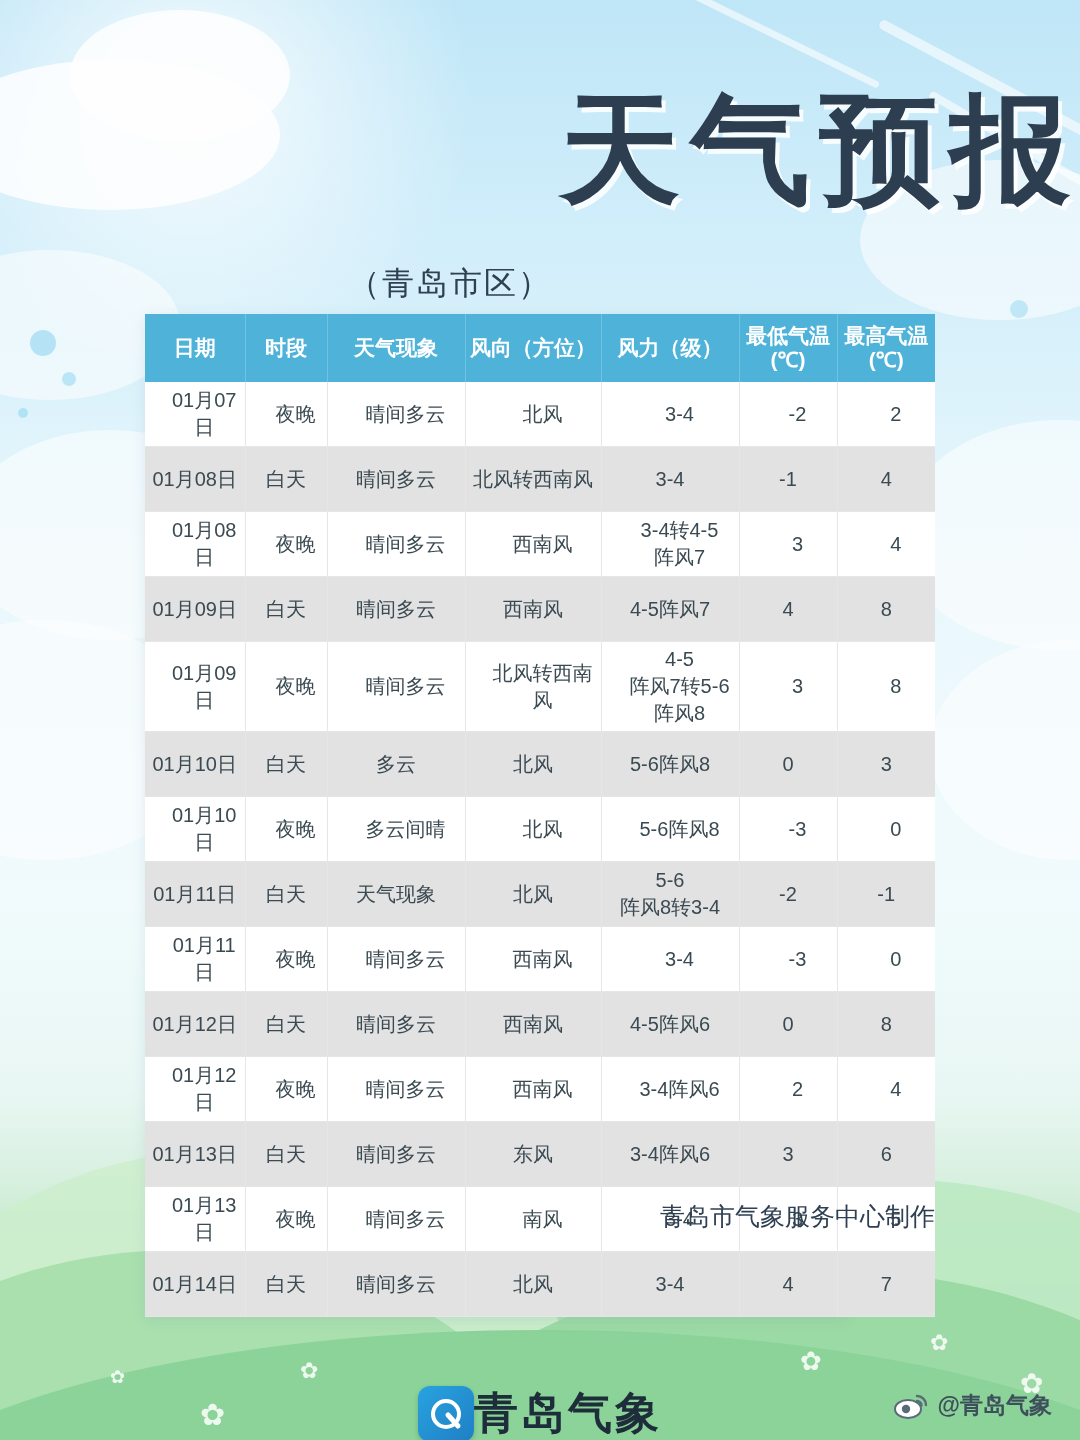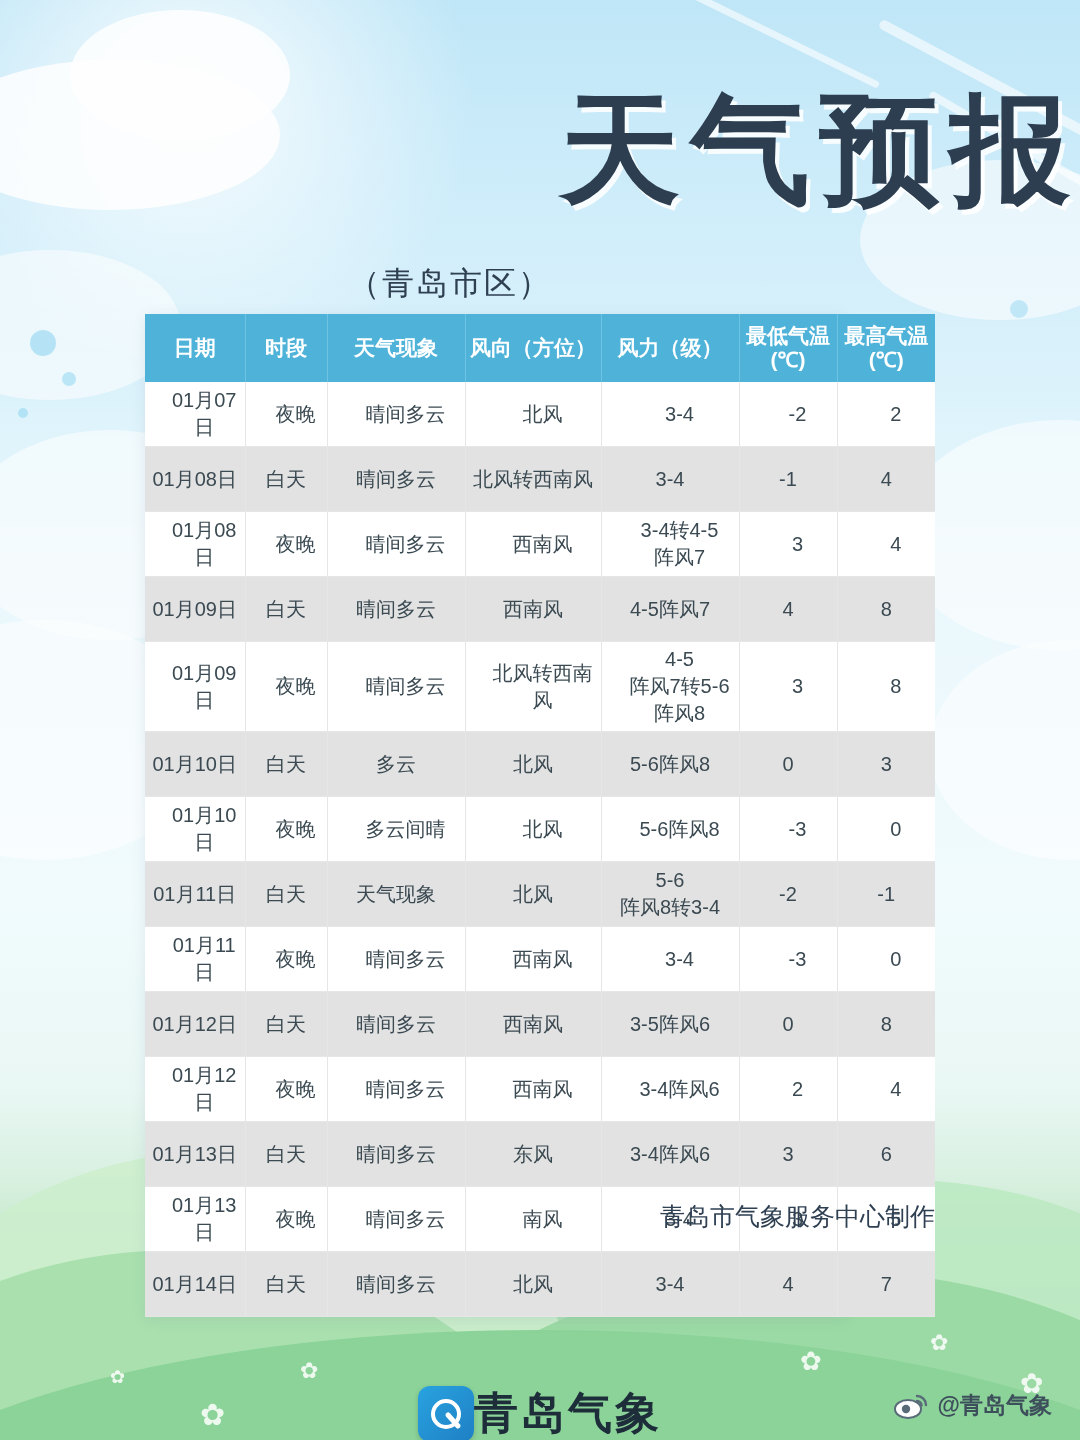--- a/index.html
+++ b/index.html
@@ -347,21 +347,21 @@
             <td>西南风</td>
             <td>3-4</td>
             <td>-3</td>
             <td>0</td>
           </tr>
           <tr class="even">
             <td>01月12日</td>
             <td>白天</td>
             <td>晴间多云</td>
             <td>西南风</td>
-            <td>3-5阵风6</td>
+            <td>4-5阵风6</td>
             <td>0</td>
             <td>8</td>
           </tr>
           <tr class="odd">
             <td>01月12日</td>
             <td>夜晚</td>
             <td>晴间多云</td>
             <td>西南风</td>
             <td>3-4阵风6</td>
             <td>2</td>

